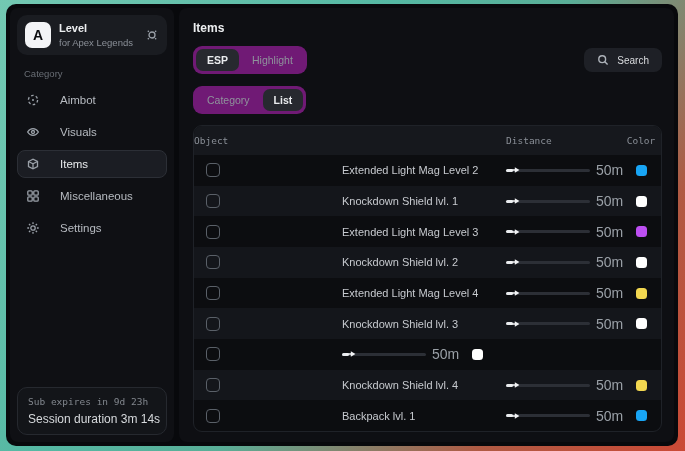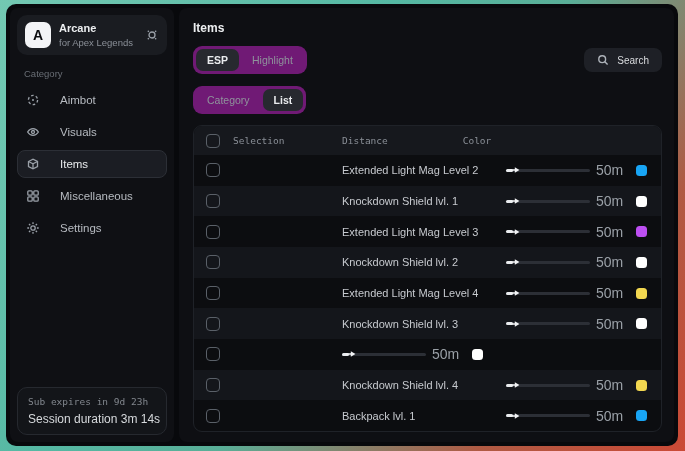--- a/index.html
+++ b/index.html
@@ -66,21 +66,21 @@
 </style>
 </head>
 <body>
 
 <div class="window">
 
   <div class="sidebar">
     <div class="brand-card">
       <div class="logo">A</div>
       <div class="brand-txt">
-        <div class="brand-title">Arcane</div>
+        <div class="brand-title">Level</div>
         <div class="brand-sub">for Apex Legends</div>
       </div>
       <span class="pin">
         <svg width="14" height="14" viewBox="0 0 14 14" fill="none" stroke="currentColor" stroke-width="1.3">
           <circle cx="7" cy="7" r="3"></circle>
           <path d="M3.9 3.9L2.8 2.8M10.1 3.9l1.1-1.1M3.9 10.1l-1.1 1.1M10.1 10.1l1.1 1.1"></path>
         </svg>
       </span>
     </div>
 
@@ -165,24 +165,21 @@
 
     <div class="toolbar-row view-row">
       <div class="tab-group">
         <div class="tab">Category</div>
         <div class="tab active">List</div>
       </div>
     </div>
 
     <div class="table">
       <div class="thead">
-        <div class="col-sel">
-          <span class="checkbox"></span>
-          <span>Selection</span>
-        </div>
+        <div class="col-obj">Object</div>
         <div class="col-dist">Distance</div>
         <div class="col-color">Color</div>
       </div>
       <div class="tbody">
   <div class="trow">
     <div class="col-sel">
       <span class="checkbox"></span>
     </div>
     <div class="col-obj">Extended Light Mag Level 2</div>
     <div class="col-dist">

